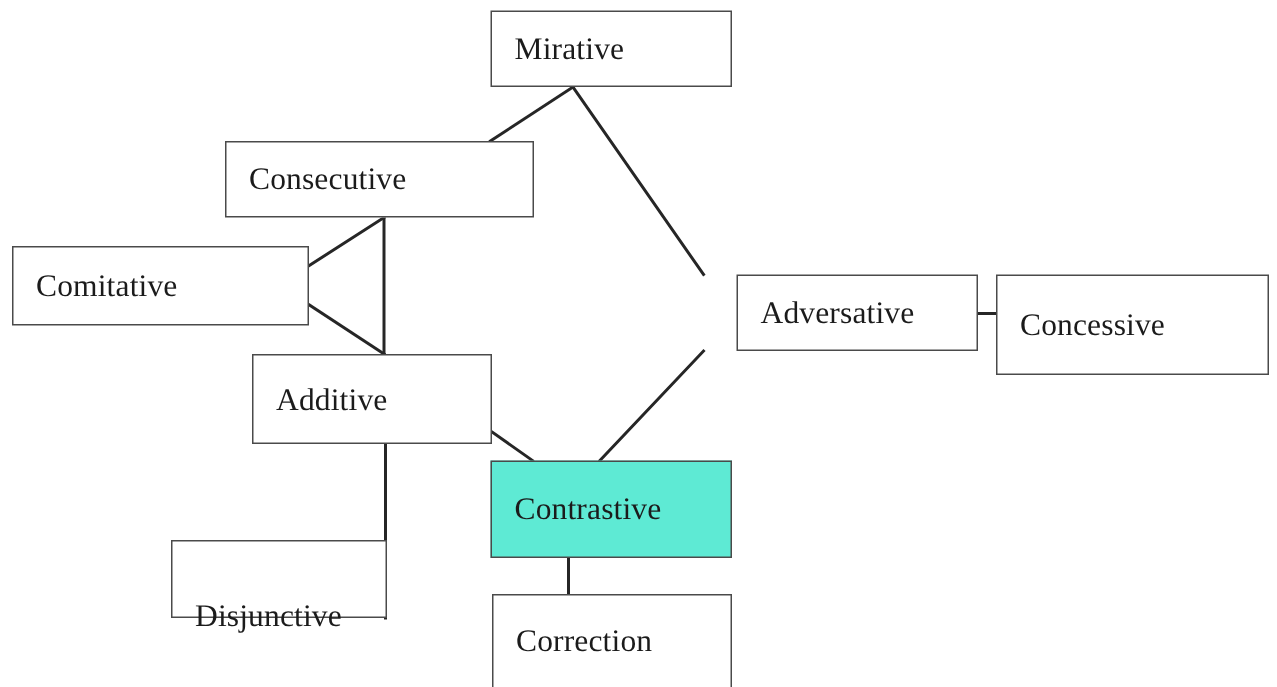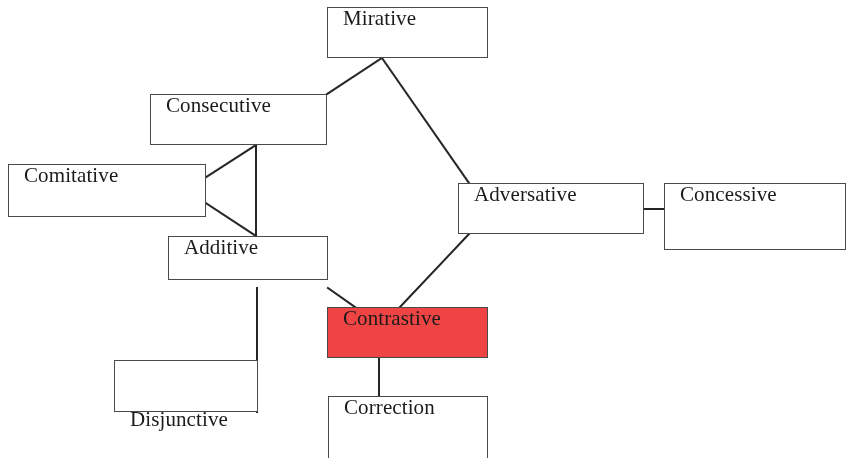--- a/index.html
+++ b/index.html
@@ -24,20 +24,21 @@
     top: 0;
     width: 851px;
     height: 458px;
   }
   .node-box {
     position: absolute;
     box-sizing: border-box;
     border: 1.6px solid #4a4a4a;
     background: #ffffff;
     display: flex;
+    align-items: center;
     z-index: 5;
   }
   .node-label {
     font-family: "Liberation Serif", "DejaVu Serif", serif;
     font-size: 21px;
     line-height: 1;
     color: #1b1b1b;
     padding-left: 15px;
     white-space: nowrap;
     letter-spacing: 0.1px;
@@ -58,36 +59,36 @@
       <line x1="328" y1="288" x2="355" y2="307" stroke="#262626" stroke-width="2" stroke-linecap="square"></line>
       <line x1="469" y1="234" x2="400" y2="307" stroke="#262626" stroke-width="2" stroke-linecap="square"></line>
       <line x1="630" y1="209" x2="664" y2="209" stroke="#262626" stroke-width="2" stroke-linecap="square"></line>
       <line x1="379" y1="358" x2="379" y2="396" stroke="#262626" stroke-width="2" stroke-linecap="square"></line>
     </svg>
 
   <div id="node-layer">
       <div class="node-box" style="left: 327px; top: 7px; width: 161px; height: 51px; border-color: rgb(74, 74, 74); background: rgb(255, 255, 255);">
         <span class="node-label" style="color: rgb(27, 27, 27);">Mirative</span>
       </div>
-      <div class="node-box" style="left: 150px; top: 94px; width: 177px; height: 51px; border-color: rgb(74, 74, 74); background: rgb(255, 255, 255);">
+      <div class="node-box" style="left: 150px; top: 94px; width: 206px; height: 51px; border-color: rgb(74, 74, 74); background: rgb(255, 255, 255);">
         <span class="node-label" style="color: rgb(27, 27, 27);">Consecutive</span>
       </div>
       <div class="node-box" style="left: 8px; top: 164px; width: 198px; height: 53px; border-color: rgb(74, 74, 74); background: rgb(255, 255, 255);">
         <span class="node-label" style="color: rgb(27, 27, 27);">Comitative</span>
       </div>
-      <div class="node-box" style="left: 168px; top: 236px; width: 160px; height: 44px; border-color: rgb(74, 74, 74); background: rgb(255, 255, 255);">
+      <div class="node-box" style="left: 168px; top: 236px; width: 160px; height: 60px; border-color: rgb(74, 74, 74); background: rgb(255, 255, 255);">
         <span class="node-label" style="color: rgb(27, 27, 27);">Additive</span>
       </div>
-      <div class="node-box" style="left: 458px; top: 183px; width: 186px; height: 51px; border-color: rgb(74, 74, 74); background: rgb(255, 255, 255);">
+      <div class="node-box" style="left: 491px; top: 183px; width: 161px; height: 51px; border-color: rgb(74, 74, 74); background: rgb(255, 255, 255);">
         <span class="node-label" style="color: rgb(27, 27, 27);">Adversative</span>
       </div>
       <div class="node-box" style="left: 664px; top: 183px; width: 182px; height: 67px; border-color: rgb(74, 74, 74); background: rgb(255, 255, 255);">
         <span class="node-label" style="color: rgb(27, 27, 27);">Concessive</span>
       </div>
-      <div class="node-box" style="left: 327px; top: 307px; width: 161px; height: 51px; border-color: rgb(74, 74, 74); background: #ef4444;">
+      <div class="node-box" style="left: 327px; top: 307px; width: 161px; height: 65px; border-color: rgb(74, 74, 74); background: #5eead4;">
         <span class="node-label" style="color: rgb(27, 27, 27);">Contrastive</span>
       </div>
       <div class="node-box" style="left: 114px; top: 360px; width: 144px; height: 52px; border-color: rgb(74, 74, 74); background: rgb(255, 255, 255);">
         <span class="node-label" style="color: rgb(27, 27, 27); margin-top: 48px;">Disjunctive</span>
       </div>
       <div class="node-box" style="left: 328px; top: 396px; width: 160px; height: 63px; border-color: rgb(74, 74, 74); background: rgb(255, 255, 255);">
         <span class="node-label" style="color: rgb(27, 27, 27);">Correction</span>
       </div>
     </div>
 

